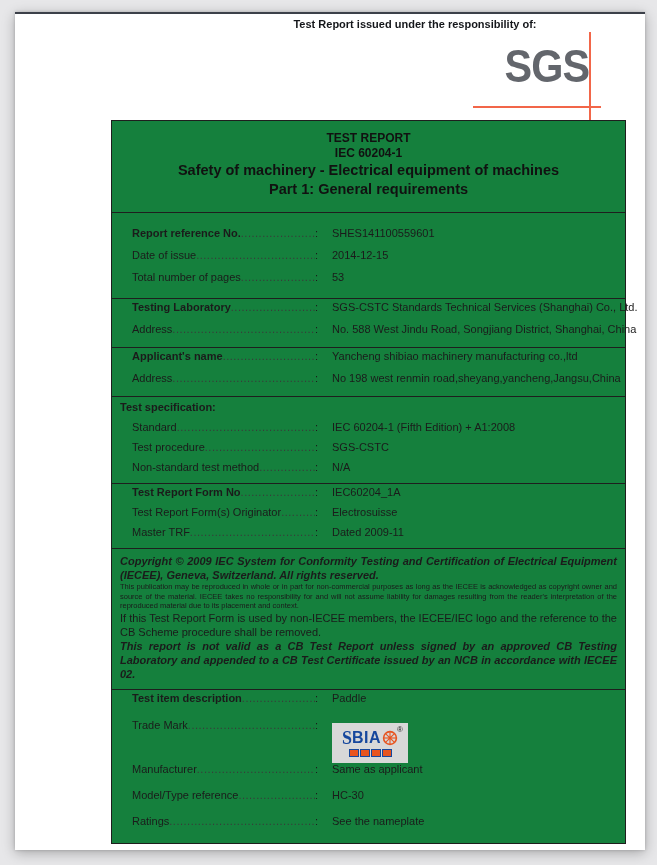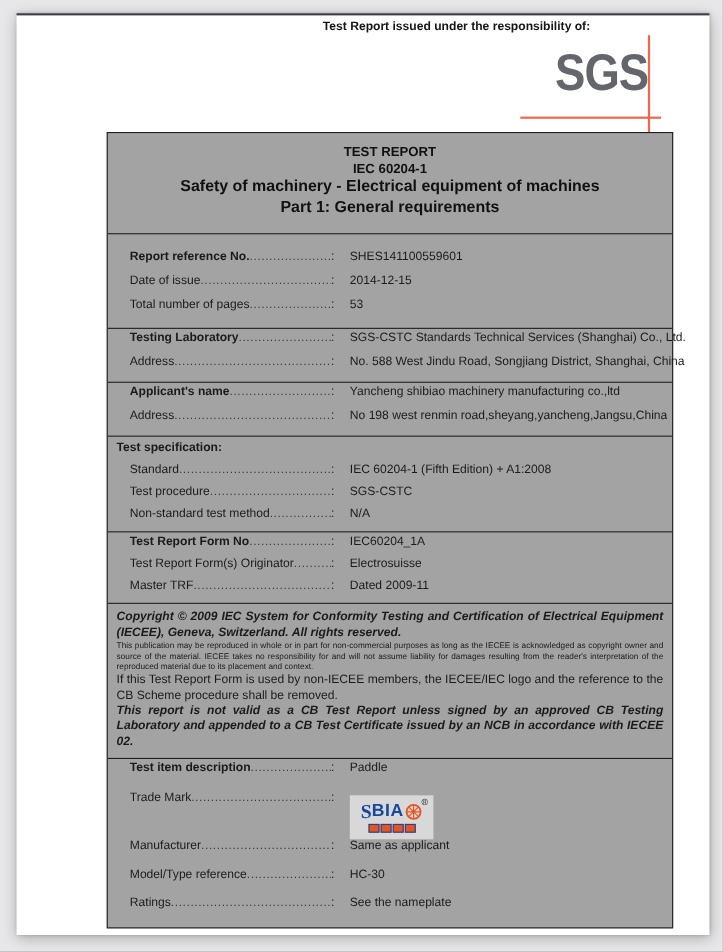--- a/index.html
+++ b/index.html
@@ -25,22 +25,22 @@
   .sgs-wrap{position:absolute;top:26px;right:40px;width:120px;height:80px;}
   .sgs-text{
     position:absolute;right:16px;top:2px;
     font-size:47px;font-weight:bold;line-height:47px;color:#63666c;
     transform:scaleX(.88);transform-origin:right;letter-spacing:-1px;
   }
   .sgs-hline{position:absolute;left:-12px;right:4px;bottom:12px;height:2px;background:#f26649;}
   .sgs-vline{position:absolute;right:14px;top:-8px;width:2px;height:90px;background:#f26649;}
   
   .doc-table{
-    position:absolute;left:82px;top:106px;width:513px;
-    border:1.5px solid #1e1e1e;background:#a3a3a3;color:#1b1b1b;
+    position:absolute;left:96px;top:106px;width:513px;
+    border:1.5px solid #1e1e1e;background:#15803d;color:#1b1b1b;
   }
   .section{border-bottom:1.5px solid #1e1e1e;padding:2px 0;}
   .section:last-child{border-bottom:none;}
   .title-section{text-align:center;font-weight:bold;padding:10px 4px 13px;color:#111;}
   .t-sm{font-size:12px;line-height:15px;}
   .t-lg{font-size:14.5px;line-height:19px;}
   .sec-pad-top{padding-top:14px;padding-bottom:5px;}
   .row{display:flex;align-items:baseline;padding:0 8px;min-height:22px;font-size:11px;}
   .row-tight{min-height:20px;}
   .row-wide{min-height:26px;}

